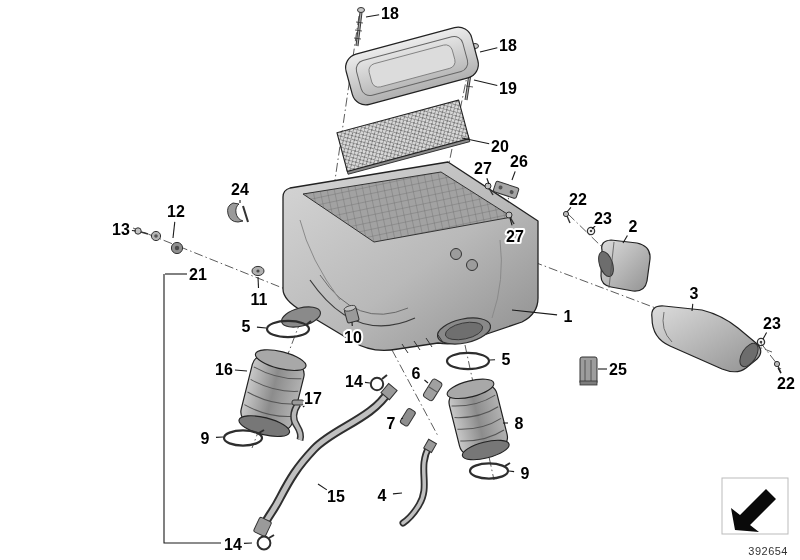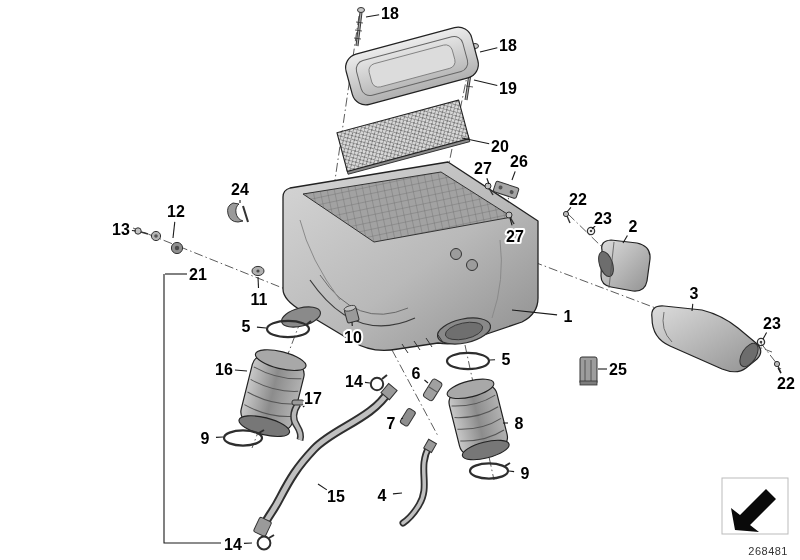--- a/index.html
+++ b/index.html
@@ -315,14 +315,14 @@
         <text x="525" y="473" dy="0.35em" class="callout">9</text>
         <line x1="326.8474467622837" y1="489.8982978415225" x2="318" y2="484" class="leader"></line>
         <text x="336" y="496" dy="0.35em" class="callout">15</text>
         <line x1="392.9454090923099" y1="493.905459090769" x2="402" y2="493" class="leader"></line>
         <text x="382" y="495" dy="0.35em" class="callout">4</text>
         <line x1="243.9847961226576" y1="543.4218528356496" x2="252" y2="543" class="leader"></line>
         <text x="233" y="544" dy="0.35em" class="callout">14</text>
       </g>
 </svg>
 
-<div class="diagram-number">268481</div>
+<div class="diagram-number">392654</div>
 </div>
 
 </body></html>

